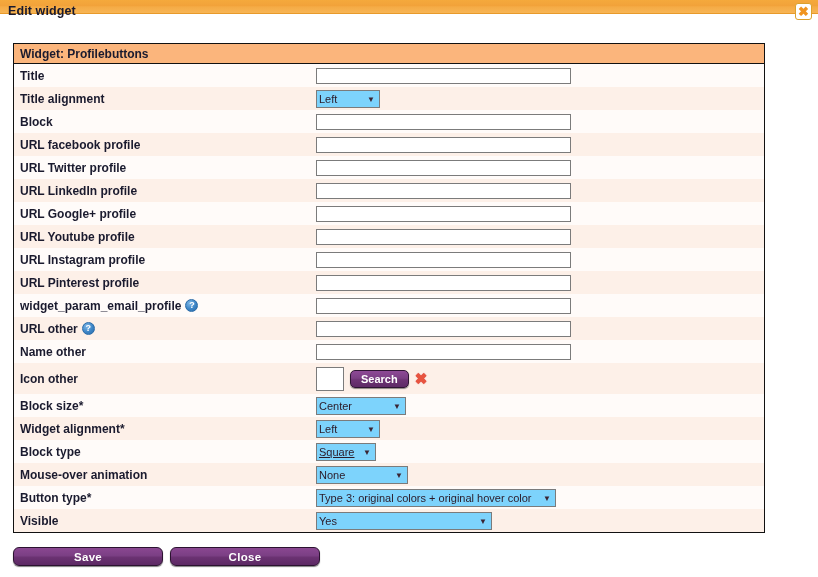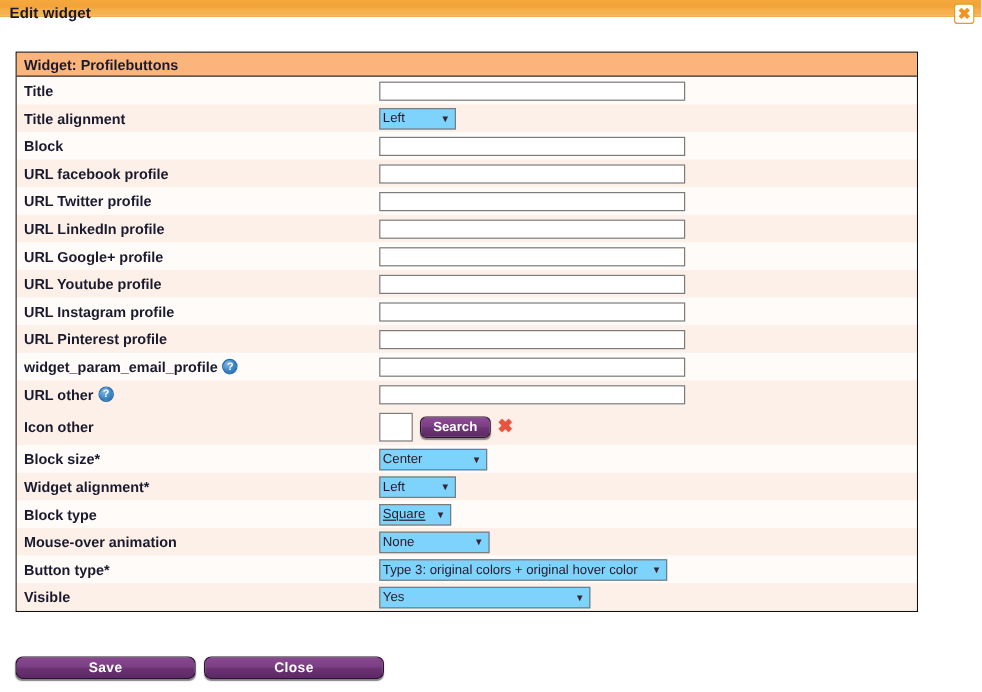--- a/index.html
+++ b/index.html
@@ -343,20 +343,28 @@
       </div>
       <div class="row even">
         <div class="lbl">
           <span>URL other</span>
           <span class="help-icon">?</span>
         </div>
         <div class="ctl">
           <input type="text" class="txt" value="" style="">
         </div>
       </div>
+      <div class="row odd">
+        <div class="lbl">
+          <span>Name other</span>
+        </div>
+        <div class="ctl">
+          <input type="text" class="txt" value="" style="">
+        </div>
+      </div>
       <div class="row even tall">
         <div class="lbl">
           <span>Icon other</span>
         </div>
         <div class="ctl">
           <input type="text" class="txt txt-small" value="" style="">
           <div class="search-btn">Search</div>
           <div class="delete-x">✖</div>
         </div>
       </div>

